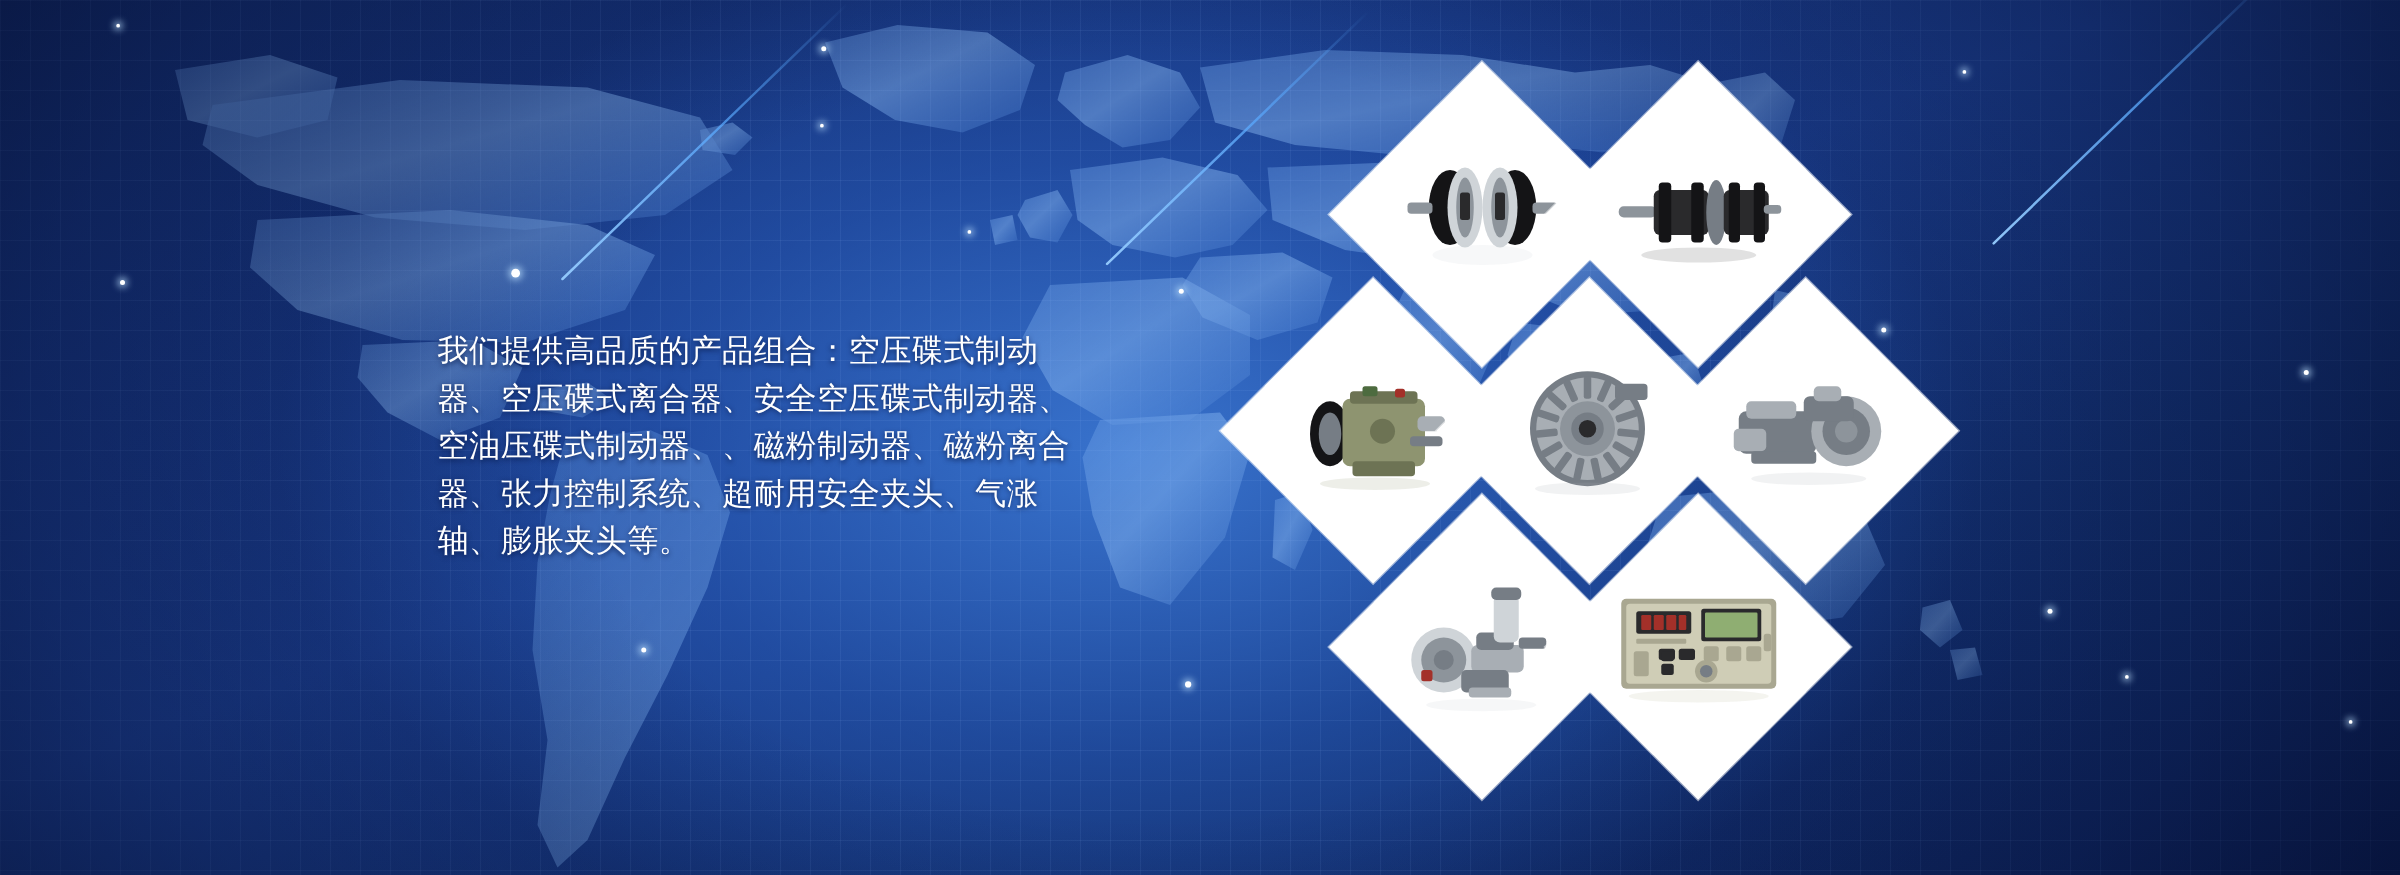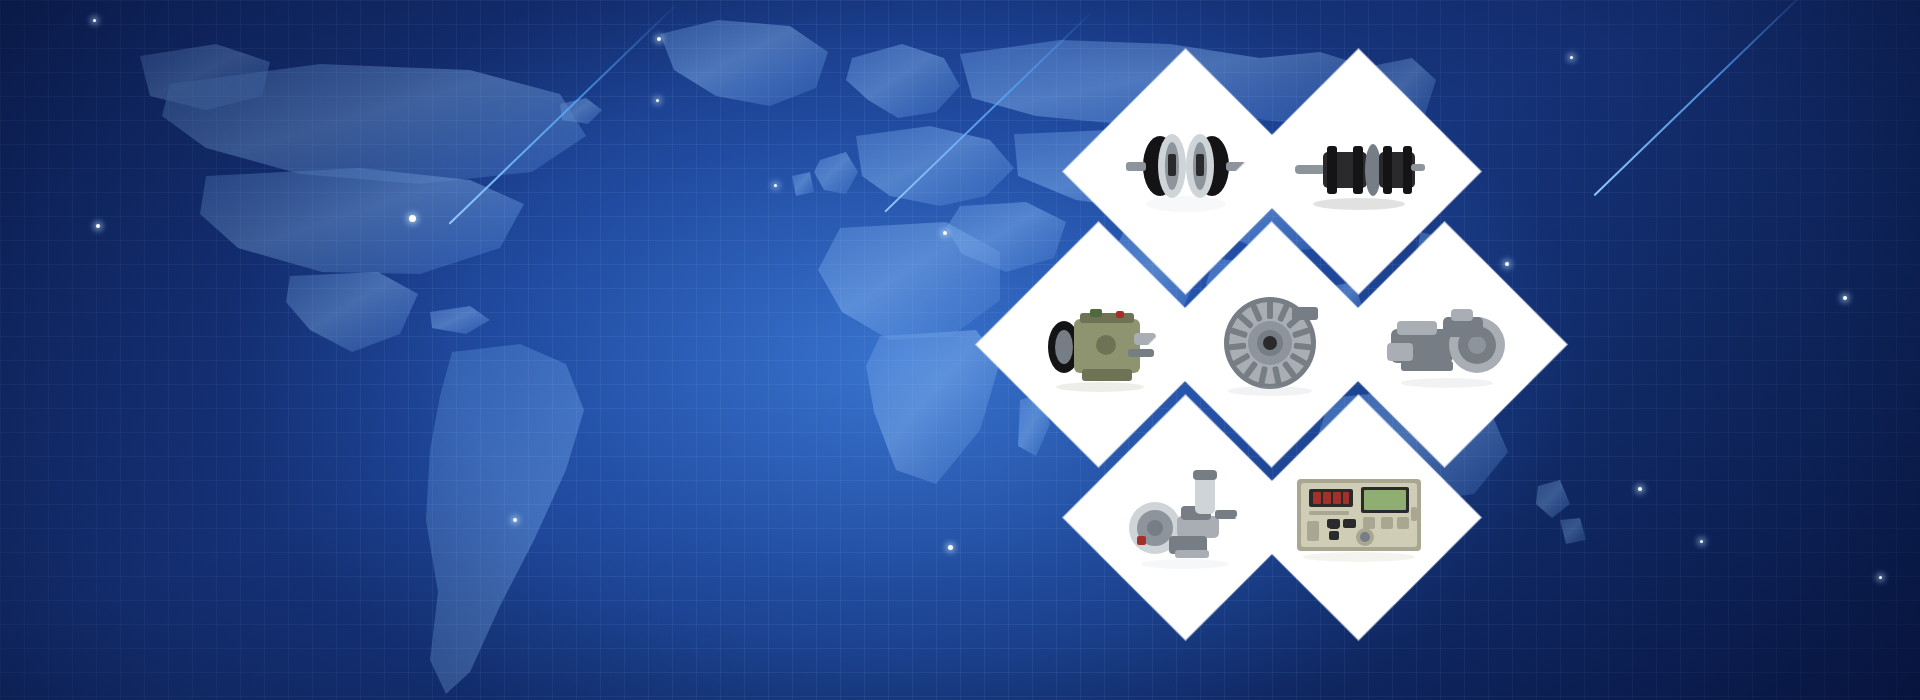--- a/index.html
+++ b/index.html
@@ -196,20 +196,21 @@
       <div class="star" style="left: 948px; top: 545px; width: 5px; height: 5px;"></div>
       <div class="star" style="left: 1171px; top: 557px; width: 3px; height: 3px;"></div>
       <div class="star" style="left: 1505px; top: 262px; width: 4px; height: 4px;"></div>
       <div class="star" style="left: 1570px; top: 56px; width: 3px; height: 3px;"></div>
       <div class="star" style="left: 1638px; top: 487px; width: 4px; height: 4px;"></div>
       <div class="star" style="left: 1700px; top: 540px; width: 3px; height: 3px;"></div>
       <div class="star" style="left: 1843px; top: 296px; width: 4px; height: 4px;"></div>
       <div class="star" style="left: 1879px; top: 576px; width: 3px; height: 3px;"></div>
     </div>
 
+  <p id="copy">我们提供高品质的产品组合：空压碟式制动器、空压碟式离合器、安全空压碟式制动器、空油压碟式制动器、、磁粉制动器、磁粉离合器、张力控制系统、超耐用安全夹头、气涨轴、膨胀夹头等。</p>
 
   <div id="gallery">
 
     <div class="dia" style="left:87px;  top:-87px;">
       <div class="inner">
         <svg width="132" height="92" viewBox="0 0 132 92">
           <ellipse cx="40" cy="40" rx="17" ry="30" class="m-dark2"></ellipse>
           <ellipse cx="92" cy="40" rx="17" ry="30" class="m-dark2"></ellipse>
           <ellipse cx="52" cy="40" rx="14" ry="32" class="m-chrome"></ellipse>
           <ellipse cx="80" cy="40" rx="14" ry="32" class="m-chrome"></ellipse>

